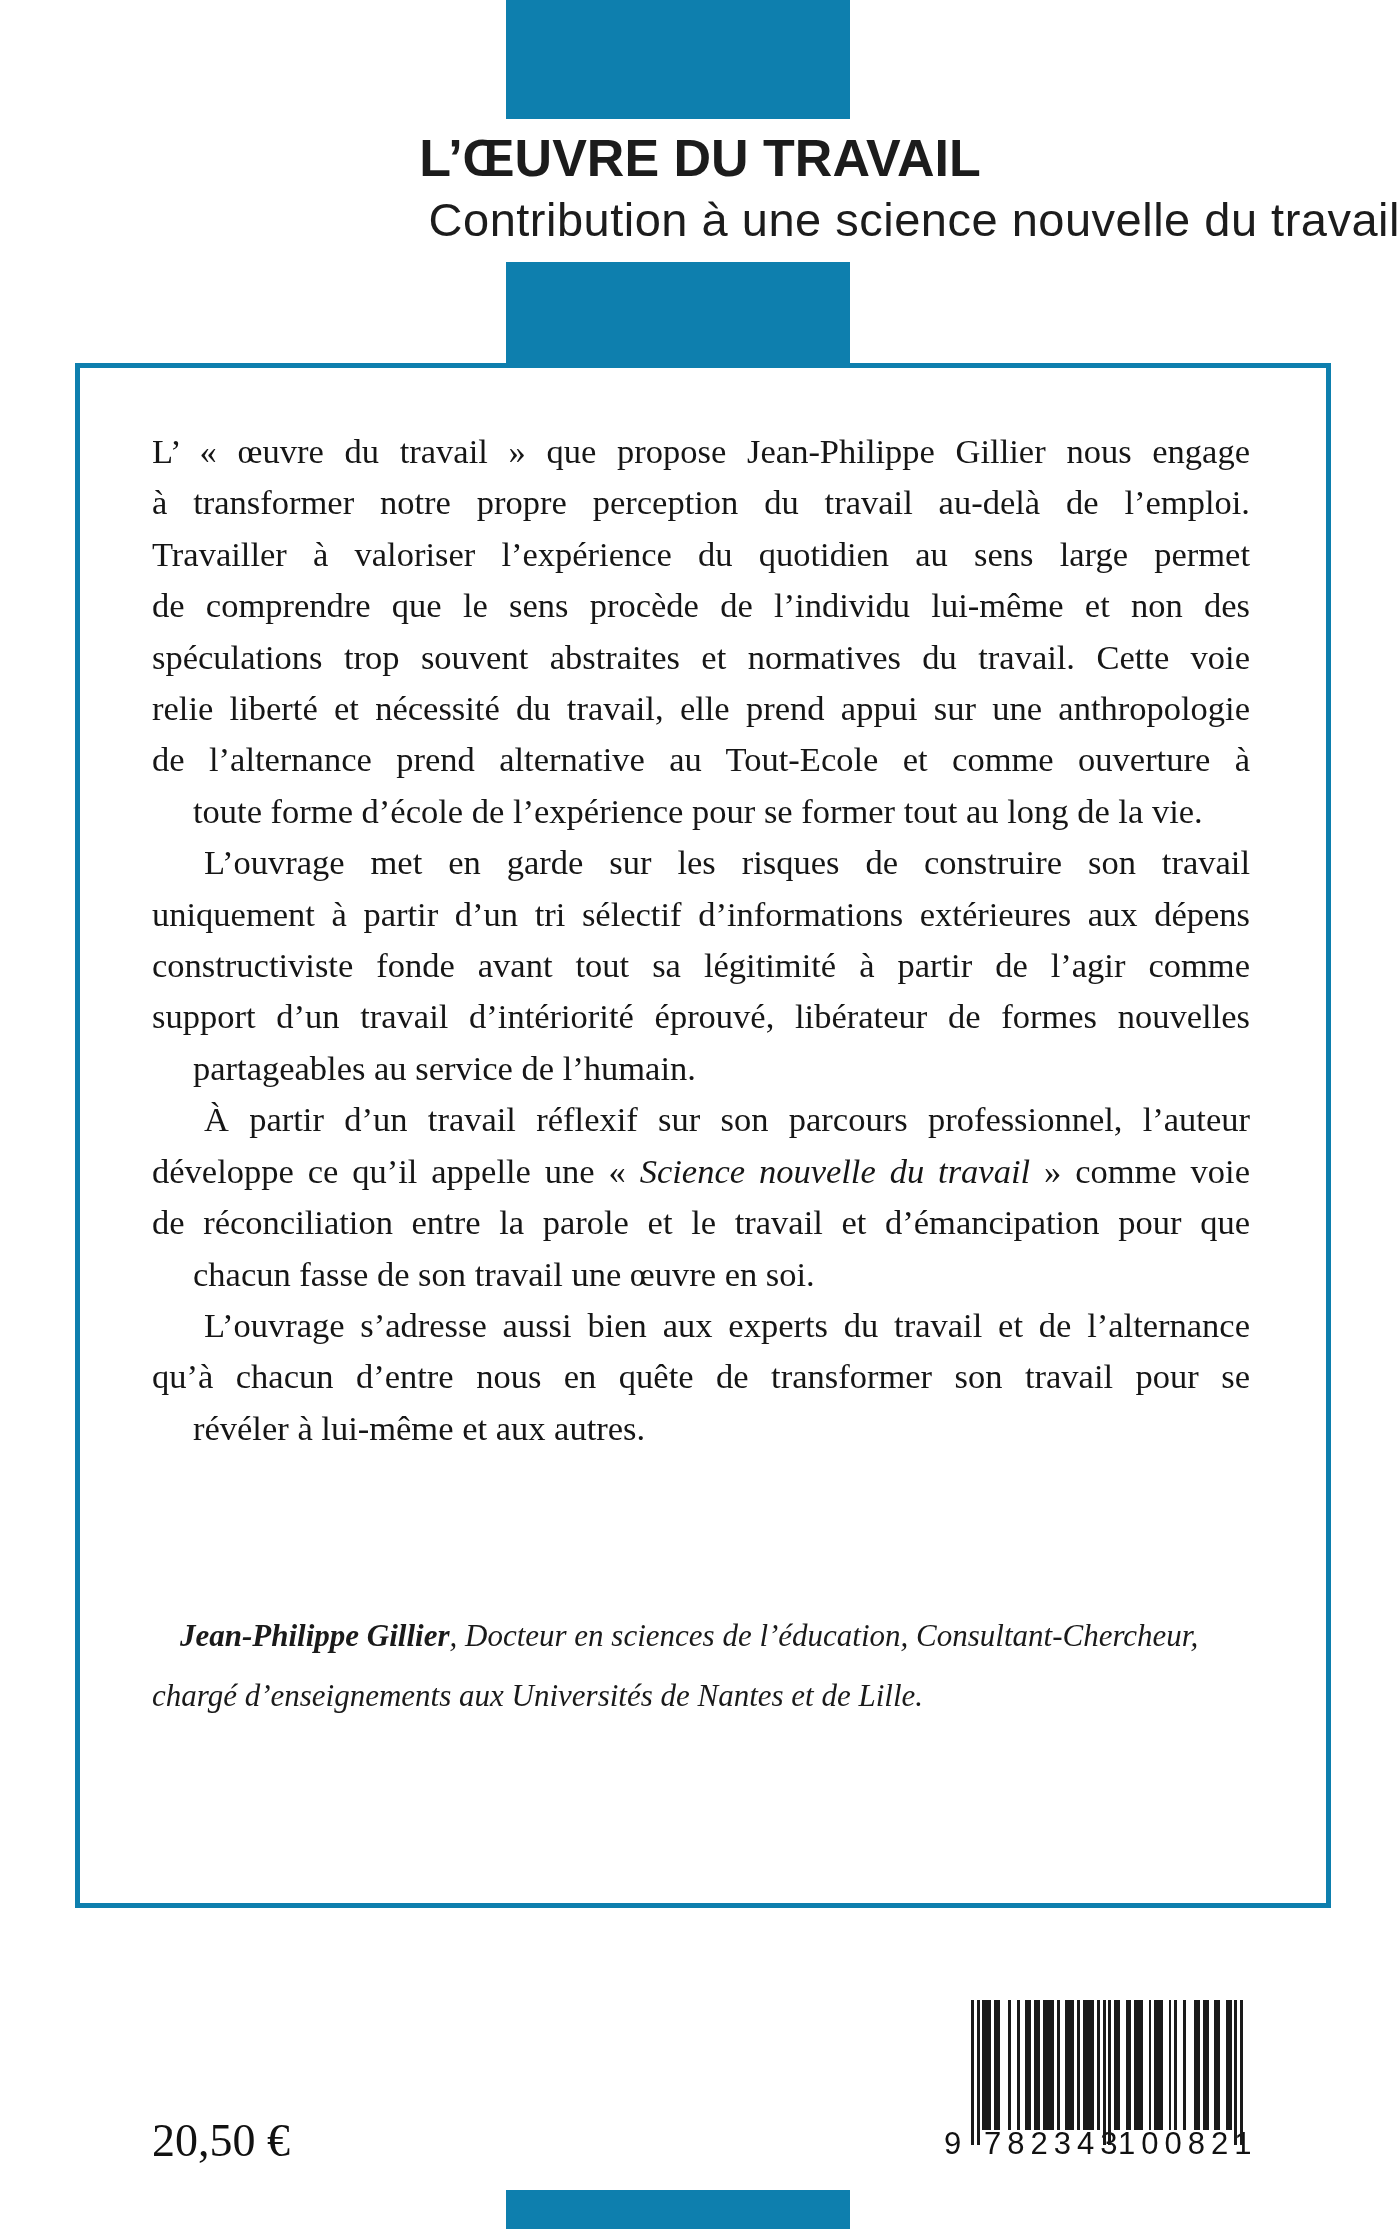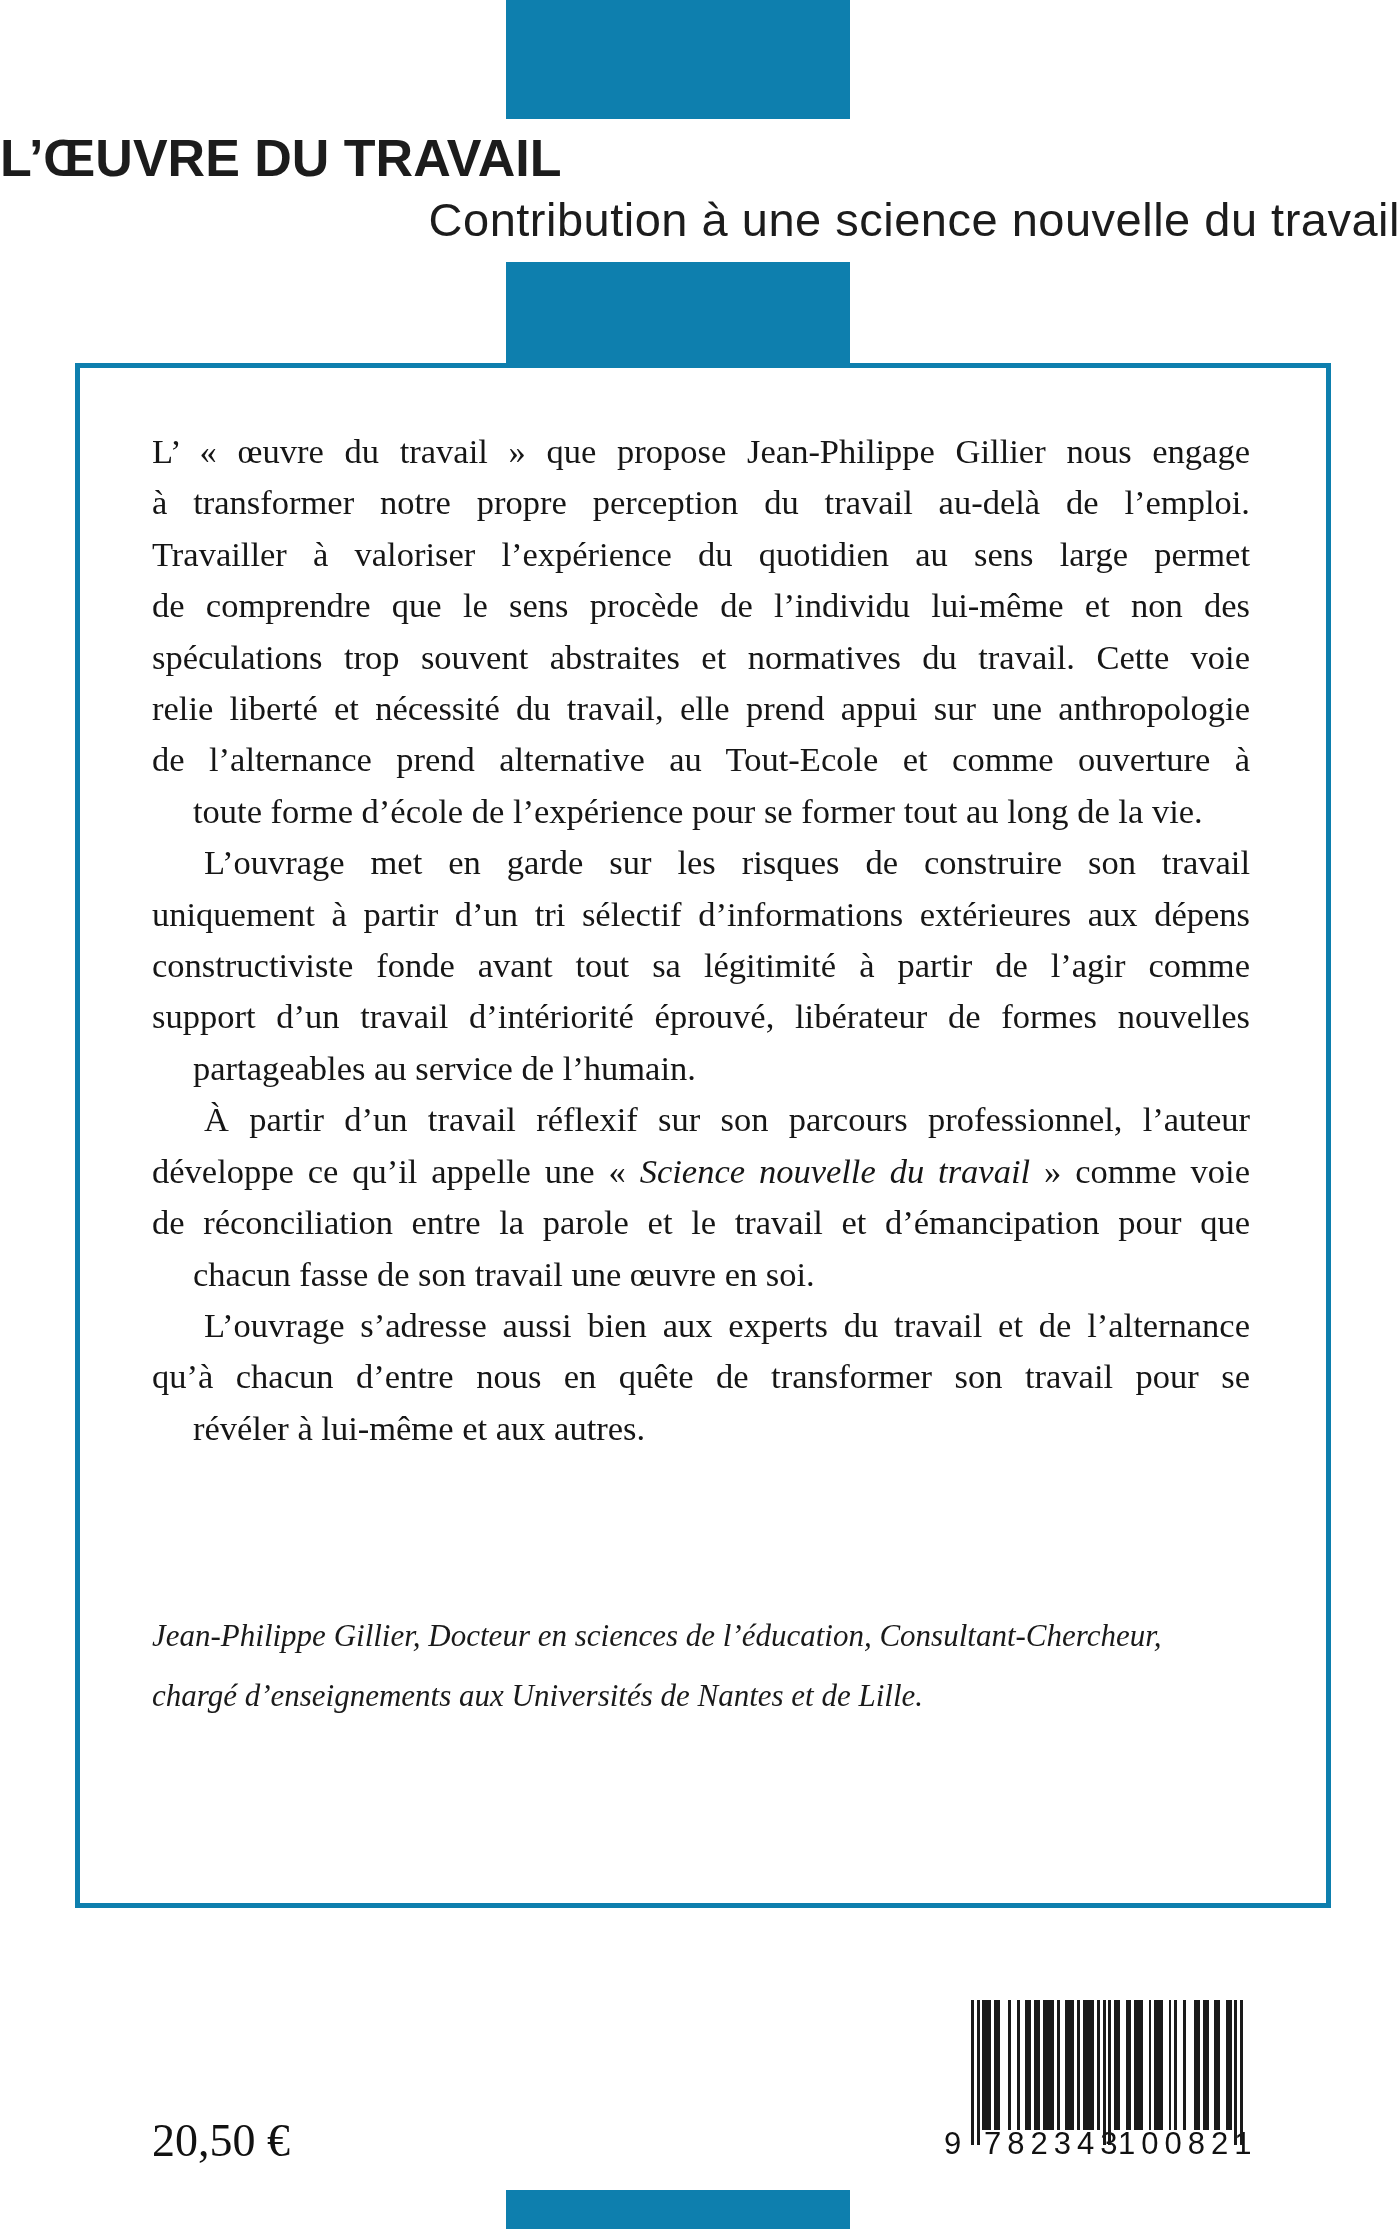--- a/index.html
+++ b/index.html
@@ -19,21 +19,21 @@
     background: #0e7fae;
   }
   .band-top    { top: 0;      height: 119px; }
   .band-mid    { top: 262px;  height: 103px; }
   .band-bottom { top: 2190px; height: 39px;  }
 
   .title {
     position: absolute;
     left: 0; right: 0;
     top: 128px;
-    text-align: left;
+    text-align: center;
     font-family: "Liberation Sans", "DejaVu Sans", sans-serif;
     font-weight: bold;
     font-size: 52px;
     letter-spacing: 0px;
     color: #1c1c1c;
     white-space: nowrap;
   }
   .subtitle {
     position: absolute;
     left: 0; right: 0;
@@ -82,21 +82,21 @@
   .bio {
     position: absolute;
     left: 152px;
     top: 1606px;
     width: 1180px;
     font-style: italic;
     font-size: 31px;
     line-height: 60px;
     color: #1a1a1a;
   }
-  .bio b { font-weight: normal; }
+  .bio b { font-weight: bold; margin-left: 28px; }
 
   .isbn {
     position: absolute;
     left: 158px;
     top: 2066px;
     font-family: "Liberation Sans", "DejaVu Sans", sans-serif;
     font-size: 37px;
     letter-spacing: 1.5px;
     color: #222222;
     white-space: nowrap;

